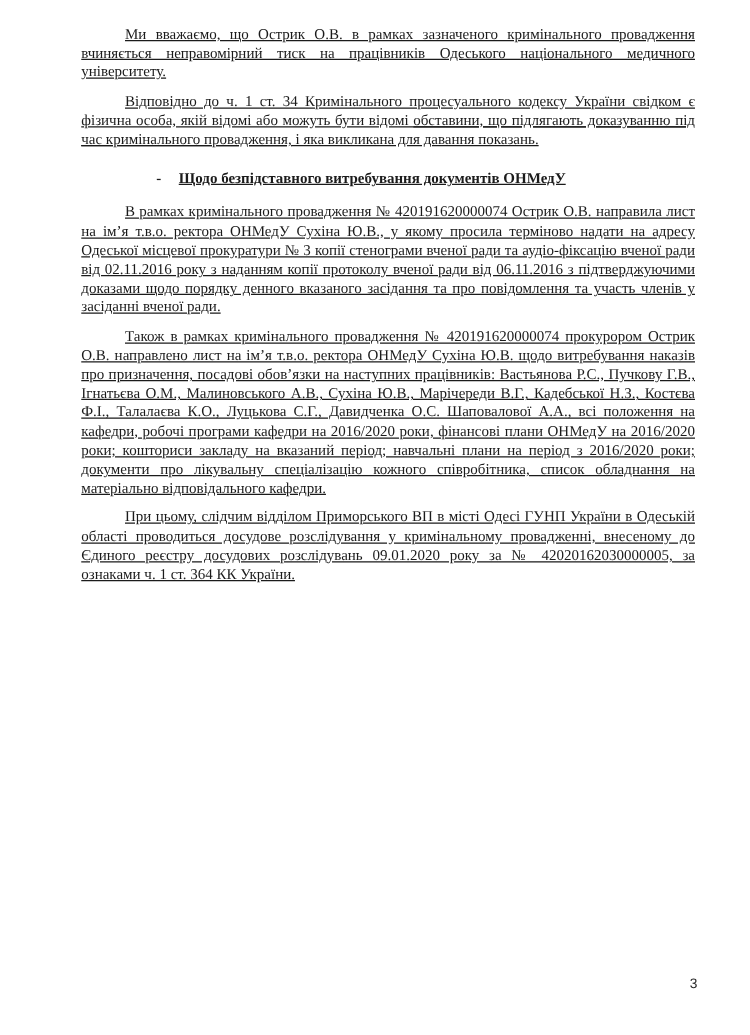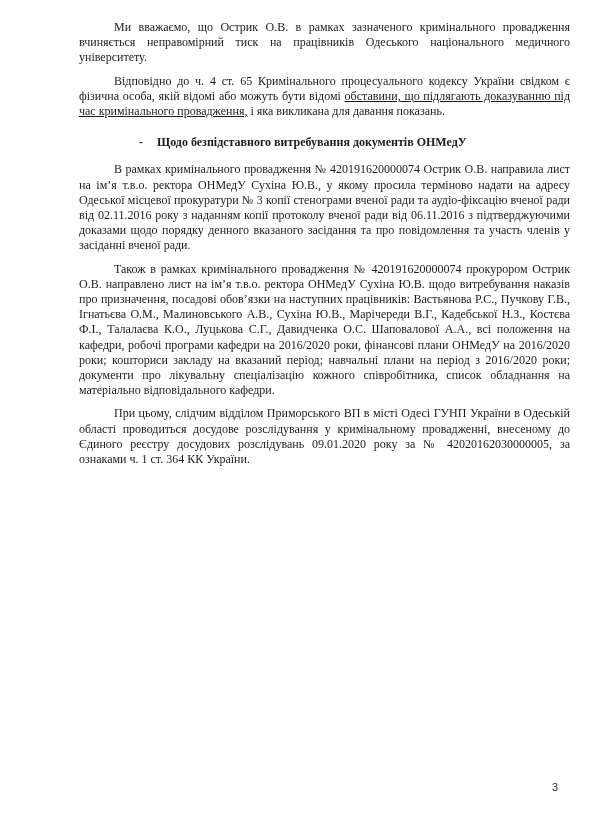--- a/index.html
+++ b/index.html
@@ -11,22 +11,23 @@
     width: 600px;
     height: 828px;
     position: relative;
     overflow: hidden;
     font-family: "Liberation Serif", serif;
     color: #1b1b1b;
   }
   .page {
     position: absolute;
     top: 20px;
-    left: 79px;
+    left: 65px;
     width: 491px;
+    text-decoration: underline;
   }
   .page p {
     margin: 0 0 8px 0;
     font-size: 12px;
     line-height: 15.2px;
     text-align: justify;
     text-indent: 35px;
   }
   .para-bold {
     font-weight: bold;
@@ -53,20 +54,20 @@
     font-size: 11px;
     font-family: "Liberation Sans", sans-serif;
     color: #2b2b2b;
   }
 </style>
 </head>
 <body>
 
 <div class="page">
   <p>Ми вважаємо, що Острик О.В. в рамках зазначеного кримінального провадження вчиняється неправомірний тиск на працівників Одеського національного медичного університету.</p>
-  <p><span>Відповідно до ч. 4 ст. 65 Кримінального процесуального кодексу України свідком є фізична особа, якій відомі або можуть бути відомі </span><span class="u">обставини, що підлягають доказуванню під час кримінального провадження,</span><span> і яка викликана для давання показань.</span></p>
+  <p><span>Відповідно до ч. 1 ст. 34 Кримінального процесуального кодексу України свідком є фізична особа, якій відомі або можуть бути відомі </span><span class="u">обставини, що підлягають доказуванню під час кримінального провадження,</span><span> і яка викликана для давання показань.</span></p>
   <p class="section-heading"><span class="dash">-</span><span>Щодо безпідставного витребування документів ОНМедУ</span></p>
   <p>В рамках кримінального провадження № 420191620000074 Острик О.В. направила лист на ім’я т.в.о. ректора ОНМедУ Сухіна Ю.В., у якому просила терміново надати на адресу Одеської місцевої прокуратури № 3 копії стенограми вченої ради та аудіо-фіксацію вченої ради від 02.11.2016 року з наданням копії протоколу вченої ради від 06.11.2016 з підтверджуючими доказами щодо порядку денного вказаного засідання та про повідомлення та участь членів у засіданні вченої ради.</p>
   <p>Також в рамках кримінального провадження № 420191620000074 прокурором Острик О.В. направлено лист на ім’я т.в.о. ректора ОНМедУ Сухіна Ю.В. щодо витребування наказів про призначення, посадові обов’язки на наступних працівників: Вастьянова Р.С., Пучкову Г.В., Ігнатьєва О.М., Малиновського А.В., Сухіна Ю.В., Марічереди В.Г., Кадебської Н.З., Костєва Ф.І., Талалаєва К.О., Луцькова С.Г., Давидченка О.С. Шаповалової А.А., всі положення на кафедри, робочі програми кафедри на 2016/2020 роки, фінансові плани ОНМедУ на 2016/2020 роки; кошториси закладу на вказаний період; навчальні плани на період з 2016/2020 роки; документи про лікувальну спеціалізацію кожного співробітника, список обладнання на матеріально відповідального кафедри.</p>
   <p>При цьому, слідчим відділом Приморського ВП в місті Одесі ГУНП України в Одеській області проводиться досудове розслідування у кримінальному провадженні, внесеному до Єдиного реєстру досудових розслідувань 09.01.2020 року за № 42020162030000005, за ознаками ч. 1 ст. 364 КК України.</p>
 </div>
 
 <div class="page-number">3</div>
 
 </body></html>

